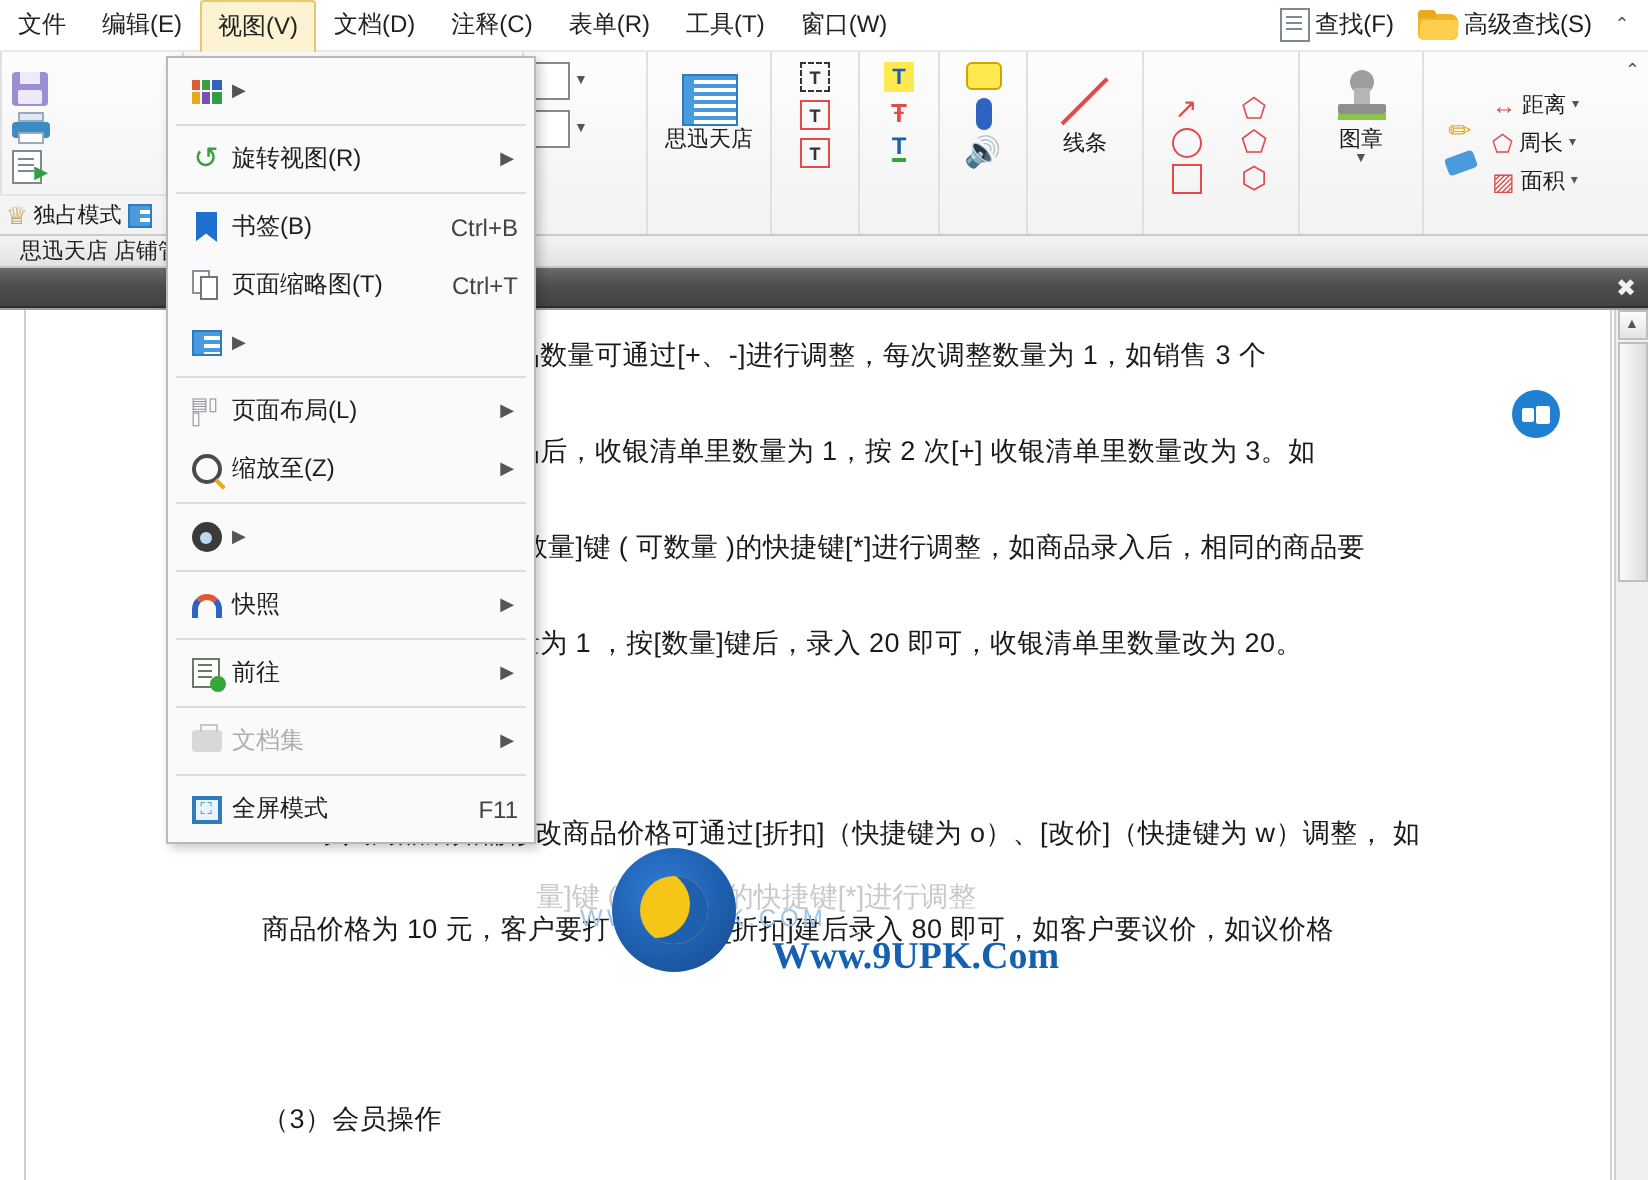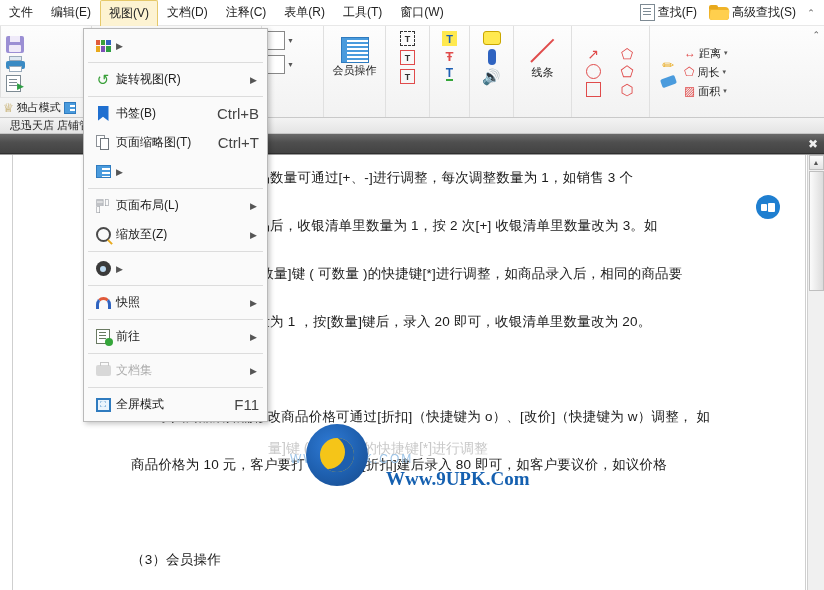--- a/index.html
+++ b/index.html
@@ -105,21 +105,21 @@
     background:#fafafa; border:1px solid #b9b9b9;
     box-shadow:2px 2px 5px rgba(0,0,0,.22);
     z-index:50; padding:2px 0;
   }
   .mrow{
     height:29px; display:flex; align-items:center; padding:0 6px;
     font-size:12px; color:#202020; position:relative;
   }
   .mrow .mi{width:26px;display:flex;align-items:center;justify-content:center;}
   .mrow .mlabel{flex:1;}
-  .mrow .mshort{color:#444;font-size:15px;padding-right:2px;}
+  .mrow .mshort{color:#444;font-size:12px;padding-right:2px;}
   .mrow .msub{color:#555;font-size:9px;padding-right:4px;}
   .mrow.disabled{color:#adadad;}
   .msep{height:1px;background:#dcdcdc;margin:2px 4px;}
 
   .ic-toolbar{width:15px;height:12px;display:grid;grid-template-columns:repeat(3,1fr);grid-template-rows:repeat(2,1fr);gap:1px;}
   .ic-rot{color:#3aa03a;font-size:15px;line-height:14px;}
   .ic-book{width:11px;height:15px;background:#1f6fd0;clip-path:polygon(0 0,100% 0,100% 100%,50% 72%,0 100%);}
   .ic-thumb{width:14px;height:15px;position:relative;}
   .ic-thumb .a{position:absolute;left:0;top:0;width:9px;height:12px;border:1.5px solid #8b9096;background:#fff;}
   .ic-thumb .b{position:absolute;left:4px;top:3px;width:9px;height:12px;border:1.5px solid #6f757b;background:#fff;}
@@ -312,21 +312,21 @@
       <span class="caret">▼</span>
     </div>
   </div>
 
   <div class="rgroup" style="width:62px;">
     <div class="bigbtn" style="width:56px;padding-top:8px;">
       <span class="ic-pane" style="width:28px;height:26px">
           <span class="l"></span>
           <span class="r"></span>
         </span>
-      <span class="lbl">会员操作</span>
+      <span class="lbl">思迅天店</span>
     </div>
   </div>
 
   <div class="rgroup" style="width:44px;padding-top:5px;flex-direction:column;gap:4px;align-items:center;">
     <span class="redbox" style="border-style:dashed;color:#333;display:inline-flex;align-items:center;justify-content:center;font-size:9px;font-weight:bold;border-color:#333;">T</span>
     <span class="redbox" style="display:inline-flex;align-items:center;justify-content:center;font-size:9px;font-weight:bold;color:#333;">T</span>
     <span class="redbox" style="display:inline-flex;align-items:center;justify-content:center;font-size:9px;font-weight:bold;color:#333;">T</span>
   </div>
 
   <div class="rgroup" style="width:40px;padding-top:5px;flex-direction:column;gap:4px;align-items:center;">
@@ -356,20 +356,32 @@
       <span style="width:15px;height:15px;border:1.5px solid #e04b4b;border-radius:50%;"></span>
       <span class="redbox"></span>
     </div>
     <div class="col" style="gap:3px;align-items:center;width:34px;">
       <span style="color:#e04b4b;font-size:14px;line-height:14px;">⬠</span>
       <span style="color:#e04b4b;font-size:15px;line-height:15px;">⬠</span>
       <span style="color:#e04b4b;font-size:15px;line-height:15px;">⬡</span>
     </div>
   </div>
 
+  <div class="rgroup" style="width:62px;">
+    <div class="bigbtn" style="width:56px;padding-top:6px;">
+      <span class="stampico">
+        <span class="hd"></span>
+          <span class="nk"></span>
+          <span class="bs"></span>
+          <span class="gr"></span>
+      </span>
+      <span class="lbl">图章</span>
+      <span class="caret">▼</span>
+    </div>
+  </div>
 
   <div class="rgroup" style="flex:1;padding-top:4px;">
     <div class="col" style="gap:5px;align-items:center;width:28px;">
       <span style="color:#e8a91c;font-size:14px;line-height:14px;">✏</span>
       <span style="width:15px;height:9px;background:#4a9bdd;border-radius:2px;display:inline-block;transform:rotate(-20deg);"></span>
     </div>
     <div class="col" style="gap:3px;">
       <div class="smallbtn">
         <span style="color:#e04b4b;font-size:12px;">↔</span>
         <span>距离</span>

